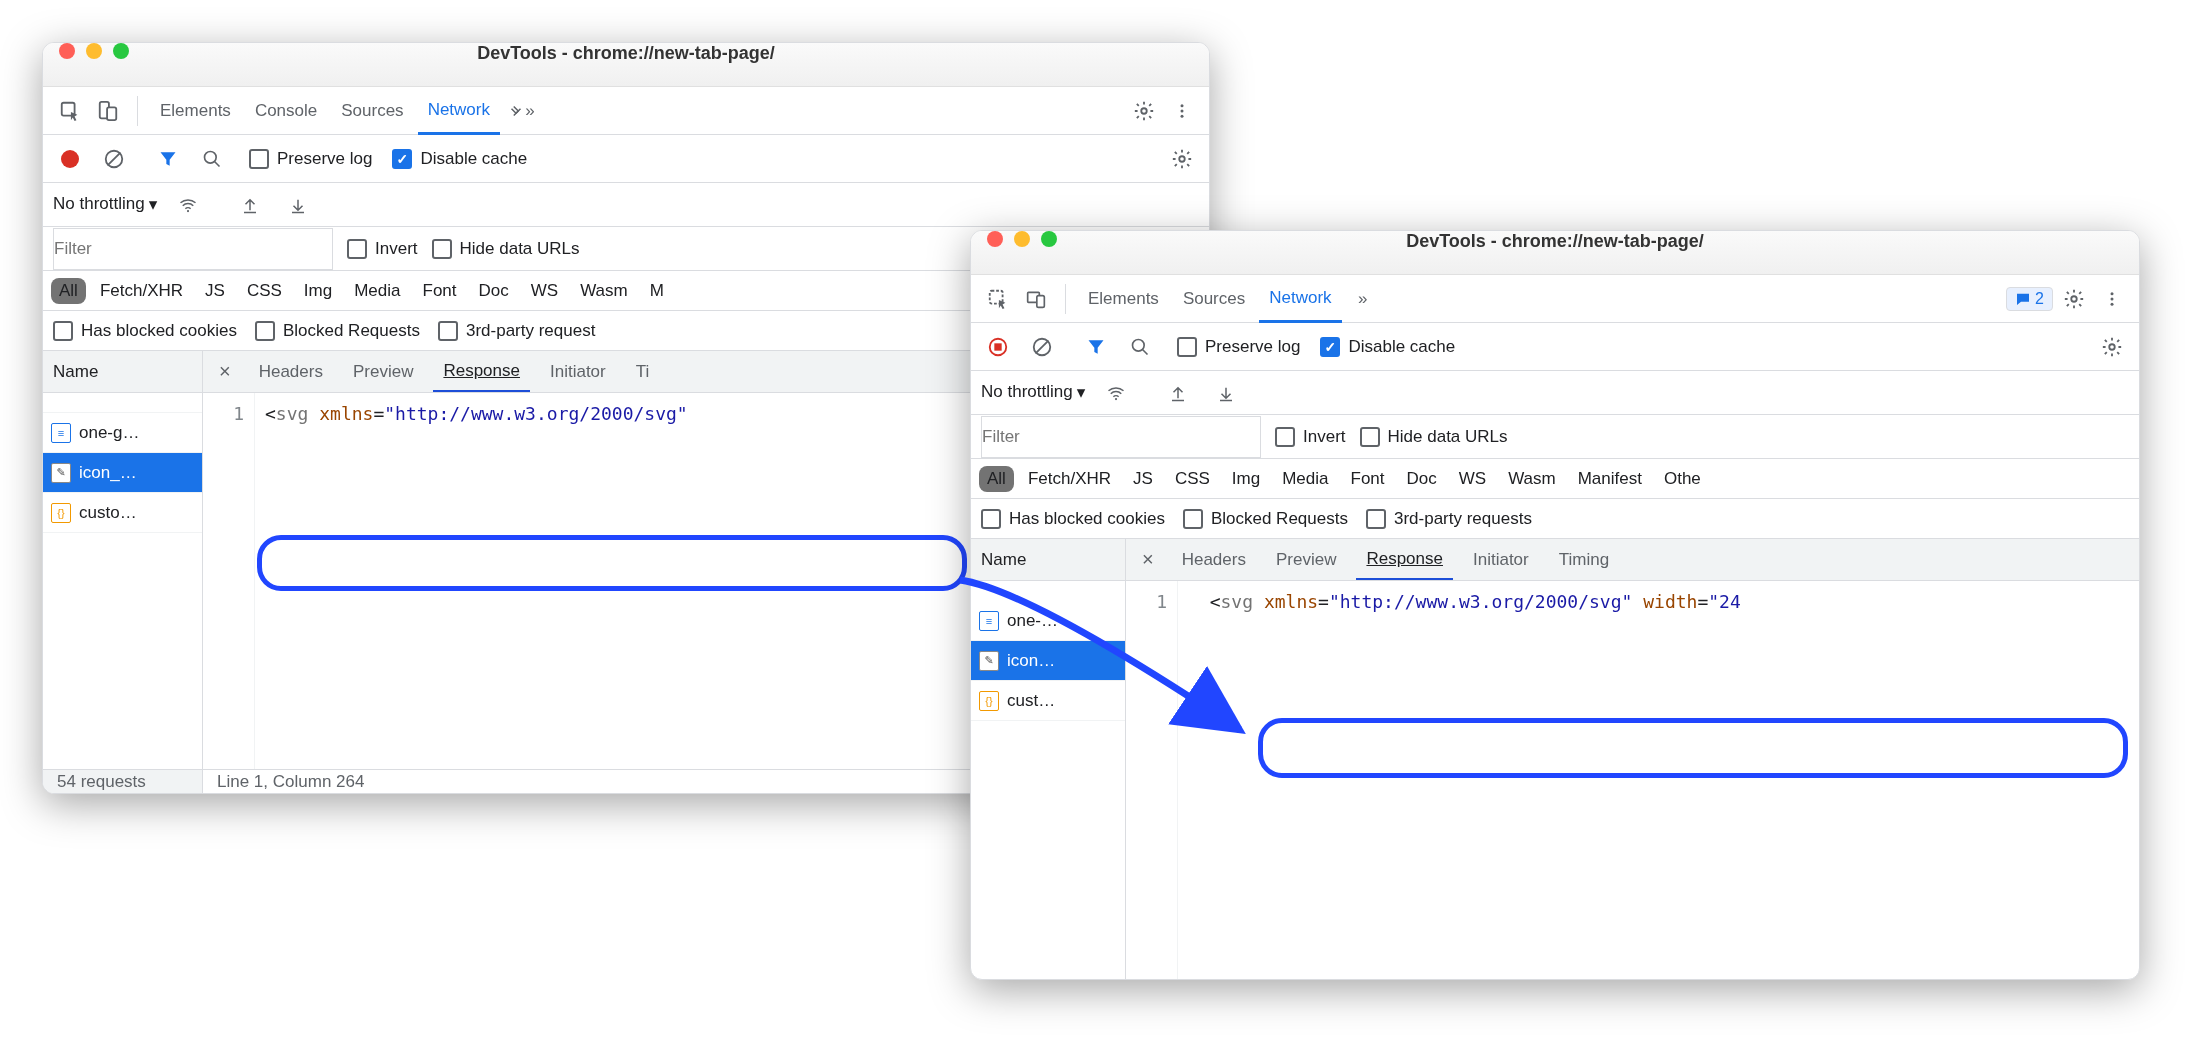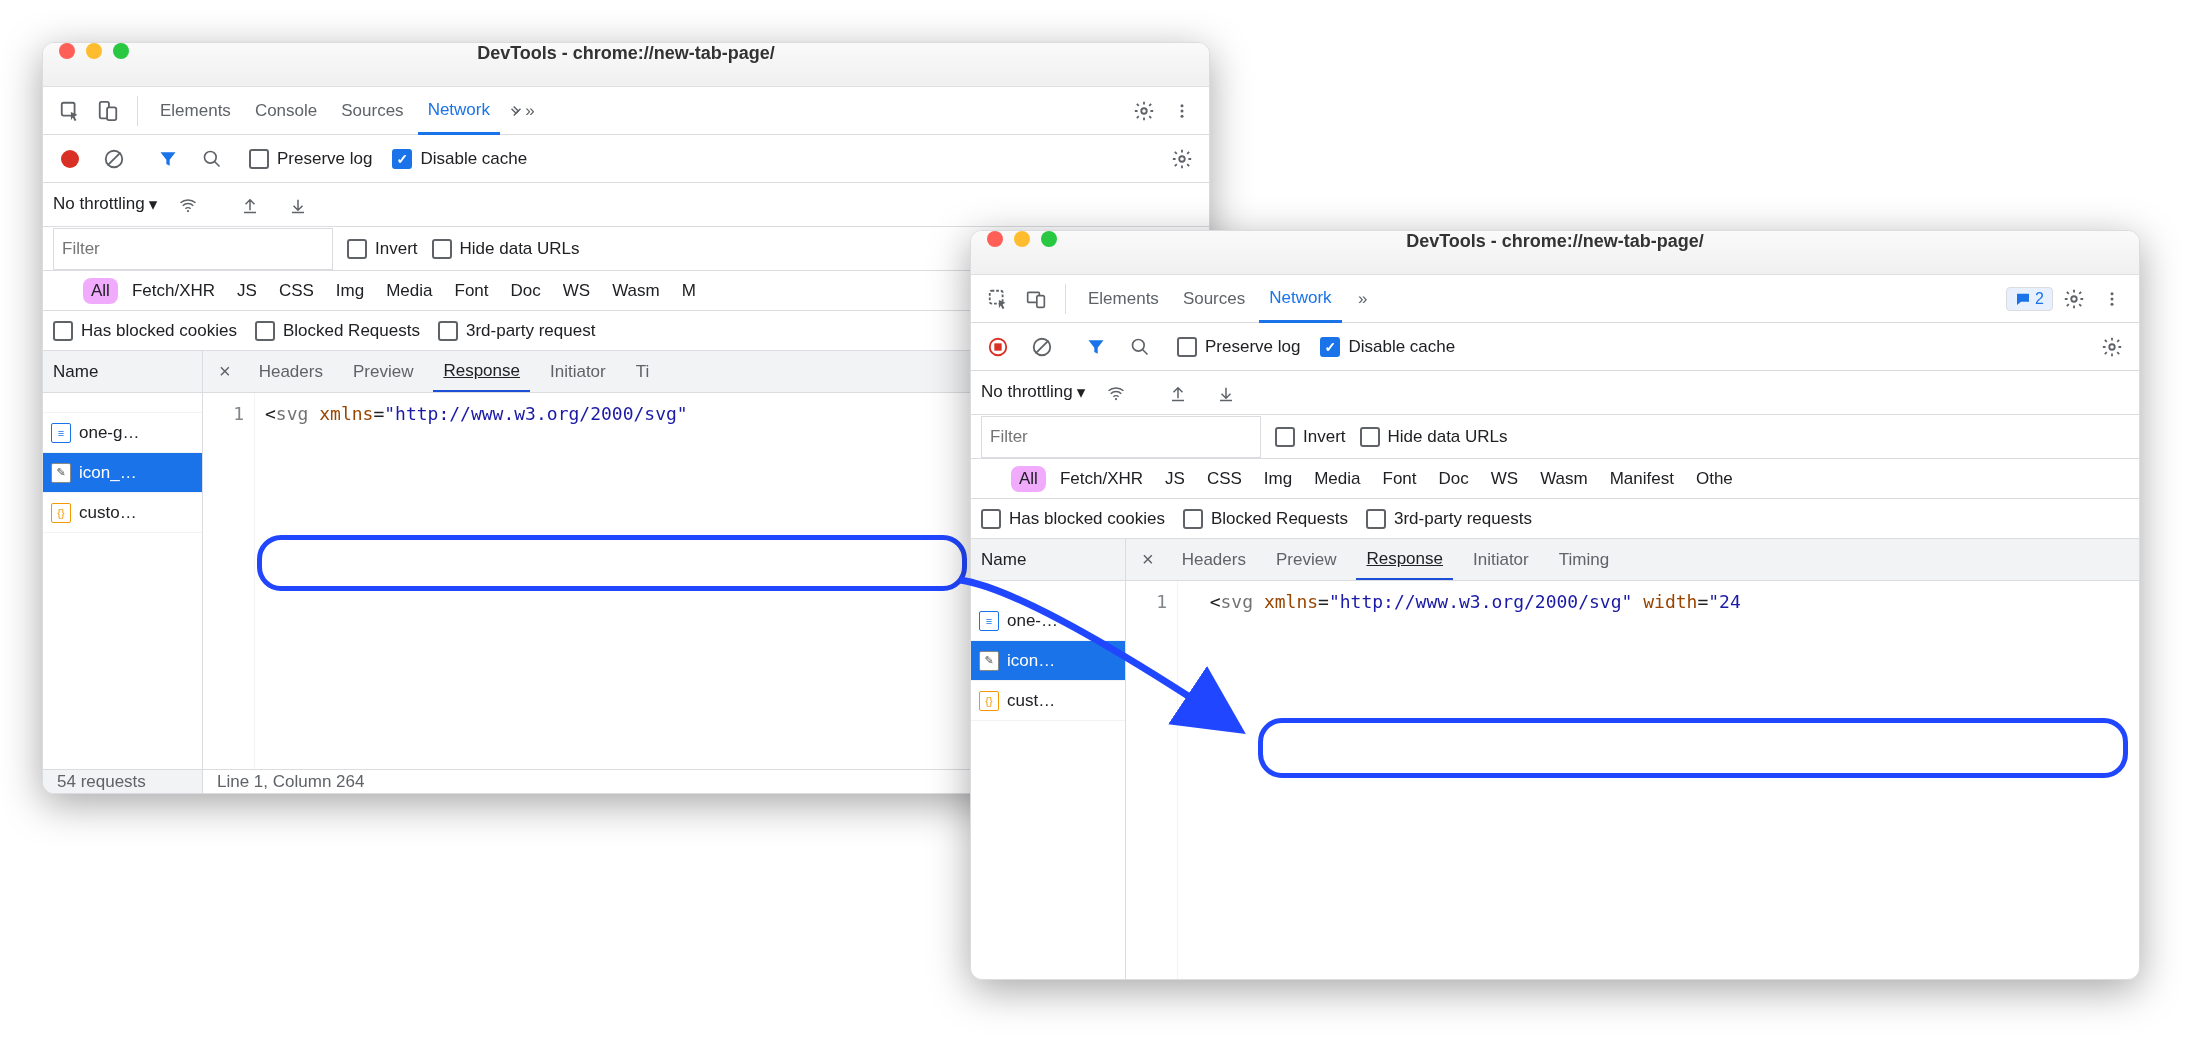--- a/index.html
+++ b/index.html
@@ -58,29 +58,29 @@
   .throttlerow {
     display:flex; align-items:center; height:44px; border-bottom:1px solid #dadce0;
     padding:0 10px; gap:14px;
   }
   .dropdown { display:flex; align-items:flex-start; gap:4px; color:#202124;}
   .filterrow {
     display:flex; align-items:center; height:44px; border-bottom:1px solid #dadce0;
     padding:0 10px; gap:14px;
   }
   .filterinput {
-    width:280px; height:42px; border:1px solid #dadce0; padding:0 8px; font-size:17px;
+    width:280px; height:42px; border:1px solid #dadce0; padding:0 0; font-size:17px;
     color:#5f6368;
   }
   .pillrow {
     display:flex; align-items:center; height:40px; border-bottom:1px solid #dadce0;
     padding:0 8px; gap:6px; overflow:hidden; white-space:nowrap;
   }
   .pill { padding:3px 8px; border-radius:8px; color:#202124; font-size:17px;}
-  .pill.active { background:#f0abfc;margin-left:32px;}
+  .pill.active { background:#737373;}
   .chkrow {
     display:flex; align-items:center; height:40px; border-bottom:1px solid #dadce0;
     padding:0 10px; gap:18px; overflow:hidden; white-space:nowrap;
   }
   .content { display:flex; flex:1; min-height:0;}
   .namecol { width:160px; border-right:1px solid #dadce0; display:flex; flex-direction:column;}
   .namecol.w155 { width:155px;}
   .colheader {
     height:42px; display:flex; align-items:center; padding:0 10px;
     border-bottom:1px solid #dadce0; color:#202124; background:#f1f3f4;

